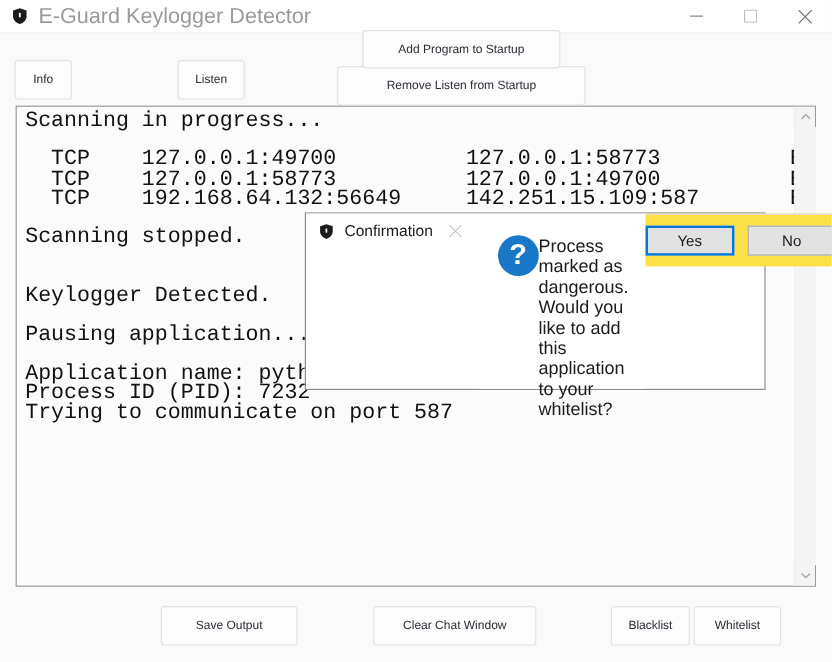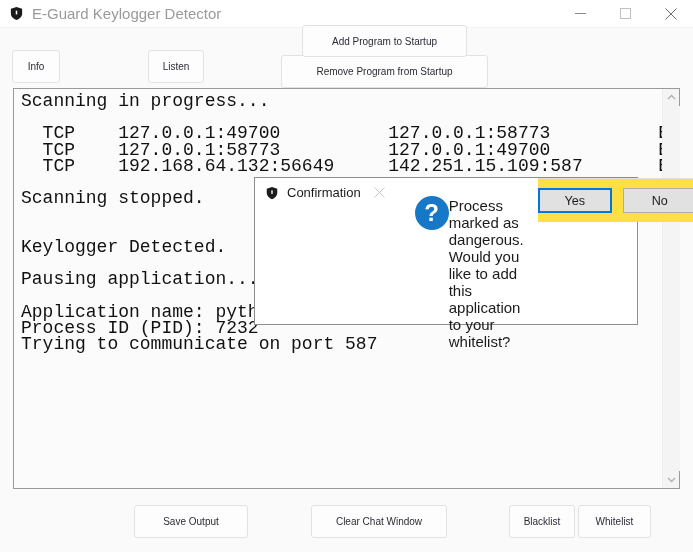--- a/index.html
+++ b/index.html
@@ -23,21 +23,21 @@
     width: 693px; height: 27px;
     background: #ffffff;
     display: flex; align-items: center;
   }
   .titlebar-icon {
     margin-left: 8px; width: 16px; height: 16px;
     display: flex; align-items: center; justify-content: center;
   }
   .titlebar-title {
     margin-left: 8px;
-    font-size: 15px;
+    font-size: 18px;
     color: #9a9a9a;
     white-space: nowrap;
   }
   .winbtns {
     position: absolute; right: 0; top: 0;
     height: 27px; display: flex;
   }
   .winbtn {
     width: 45px; height: 27px;
     display: flex; align-items: center; justify-content: center;
@@ -234,21 +234,21 @@
             <path d="M0.5 0.5 L11.5 11.5 M11.5 0.5 L0.5 11.5" stroke="#6e6e6e" stroke-width="1"></path>
           </svg>
       </div>
     </div>
   </div>
   <div class="titlebar-sep"></div>
 
   <div class="btn" id="btn-info">Info</div>
   <div class="btn" id="btn-listen">Listen</div>
   <div class="btn" id="btn-add-startup">Add Program to Startup</div>
-  <div class="btn" id="btn-remove-startup">Remove Program from Startup</div>
+  <div class="btn" id="btn-remove-startup">Remove Listen from Startup</div>
   <div class="btn" id="btn-stop">Stop</div>
 
   <div class="console-wrap">
     <pre class="console-text">Scanning in progress...
 
   TCP    127.0.0.1:49700          127.0.0.1:58773          ESTABLISHED      7688
   TCP    127.0.0.1:58773          127.0.0.1:49700          ESTABLISHED      1556
   TCP    192.168.64.132:56649     142.251.15.109:587       ESTABLISHED      7232
 
 Scanning stopped.

